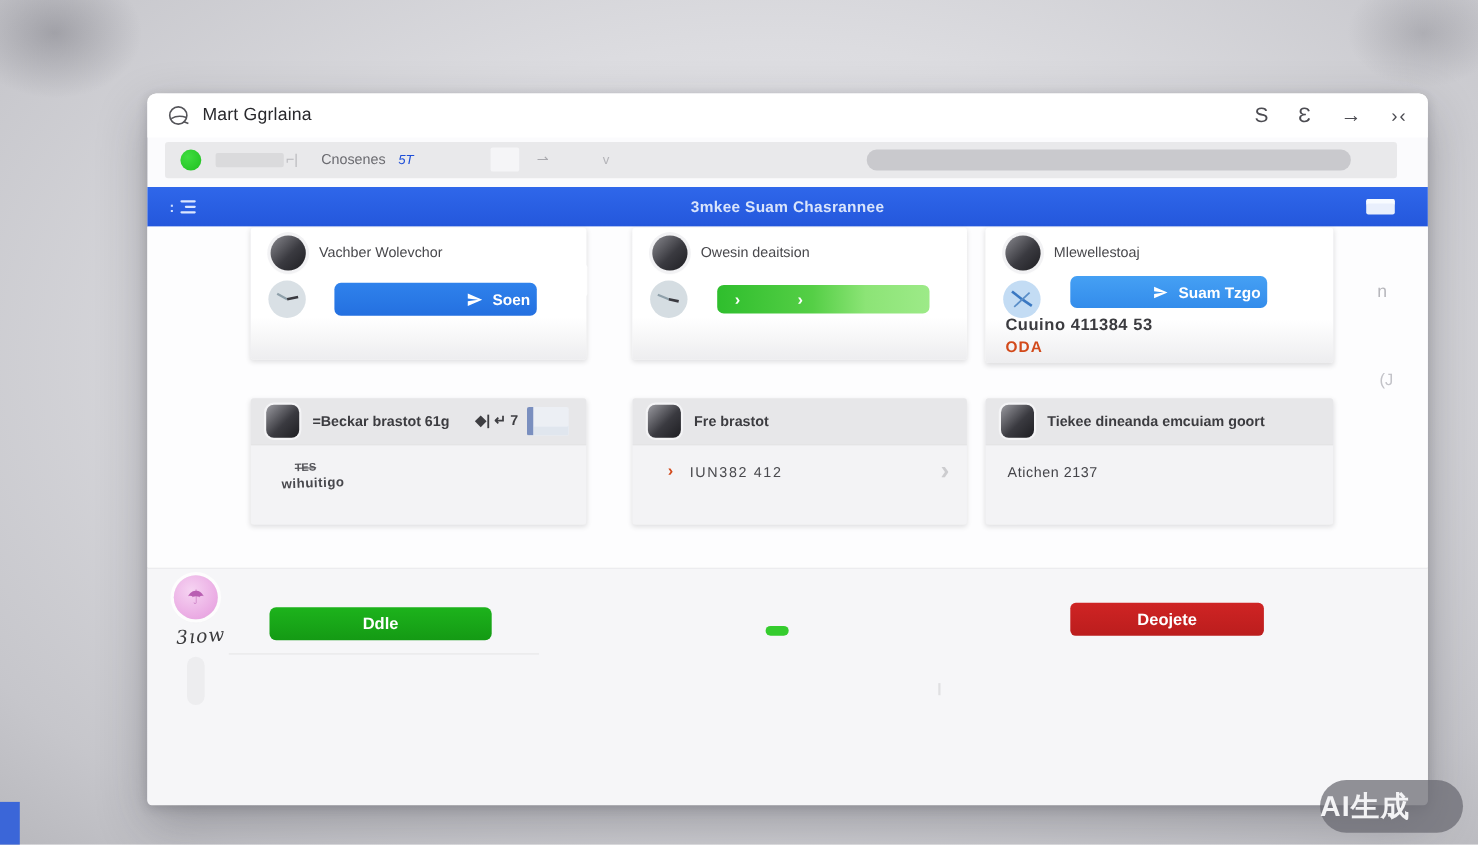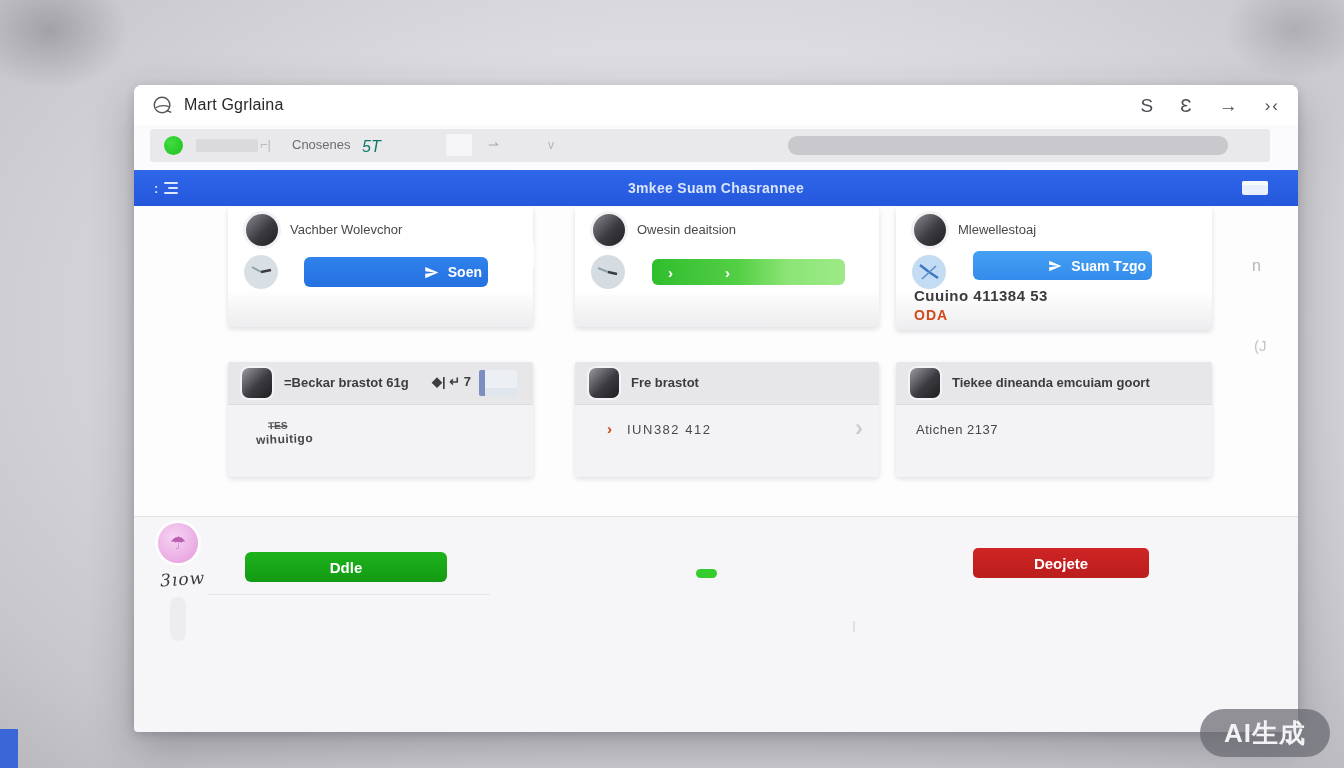--- a/index.html
+++ b/index.html
@@ -27,21 +27,21 @@
   .ctrl-chevrons{letter-spacing:2px;font-size:17px;}
 
   
   .toolbar{position:absolute;left:16px;top:44px;width:1120px;height:33px;background:#e9e9eb;
     border-radius:3px;}
   .tb-dot{position:absolute;left:14px;top:7px;width:19px;height:19px;border-radius:50%;
     background:radial-gradient(circle at 35% 35%, #3fdd3f, #1fbf1f);}
   .tb-seg1{position:absolute;left:46px;top:10px;width:62px;height:13px;background:#dadadc;border-radius:2px;}
   .tb-mark1{position:absolute;left:110px;top:8px;color:#b9b9bd;font-size:13px;}
   .tb-label1{position:absolute;left:142px;top:8px;font-size:13px;color:#6b6b70;}
-  .tb-label2{position:absolute;left:212px;top:9px;font-size:16px;color:#0f766e;font-style:italic;}
+  .tb-label2{position:absolute;left:212px;top:9px;font-size:12px;color:#1d4ed8;font-style:italic;}
   .tb-box{position:absolute;left:296px;top:5px;width:26px;height:22px;background:#f5f5f7;border-radius:2px;}
   .tb-mark2{position:absolute;left:338px;top:8px;color:#a9a9ae;font-size:13px;}
   .tb-mark3{position:absolute;left:398px;top:9px;color:#b4b4b9;font-size:12px;}
   .tb-bar{position:absolute;left:638px;top:7px;width:440px;height:19px;background:#c9c9cd;border-radius:9px;}
 
   
   .bluebar{position:absolute;left:0;top:85px;width:100%;height:36px;
     background:linear-gradient(180deg,#2f67ea,#2457dc);display:flex;align-items:center;
     padding:0 20px;box-sizing:border-box;}
   .menu-icon{display:flex;align-items:center;gap:6px;}
@@ -121,21 +121,21 @@
     cursor:pointer;font-family:"Liberation Sans",sans-serif;}
   .green-dash{position:absolute;left:562px;top:52px;width:21px;height:9px;border-radius:5px;
     background:#35cc2e;}
   .btn-red{position:absolute;left:839px;top:31px;width:176px;height:30px;border:none;border-radius:5px;
     background:linear-gradient(180deg,#cf2424,#bb1d1d);color:#fff;font-size:15px;font-weight:bold;
     cursor:pointer;font-family:"Liberation Sans",sans-serif;}
   .hairline1{position:absolute;left:74px;top:77px;width:282px;height:1px;background:#e5e5e7;}
   .hairline2{position:absolute;left:719px;top:104px;width:2px;height:11px;background:#e0e0e2;}
 
   .watermark{position:absolute;right:14px;bottom:11px;width:130px;height:48px;border-radius:26px;
-    background:rgba(104,104,112,.72);display:flex;align-items:center;justify-content:center;
+    background:rgba(104,104,112,.72);display:flex;align-items:center;justify-content:flex-start;
     color:#f3f3f5;font-size:26px;font-weight:bold;letter-spacing:1px;}
 </style>
 </head>
 <body>
 
 <div class="stage">
   <div class="smudge-tl"></div>
   <div class="smudge-tr"></div>
   <div class="corner-blue"></div>
 

